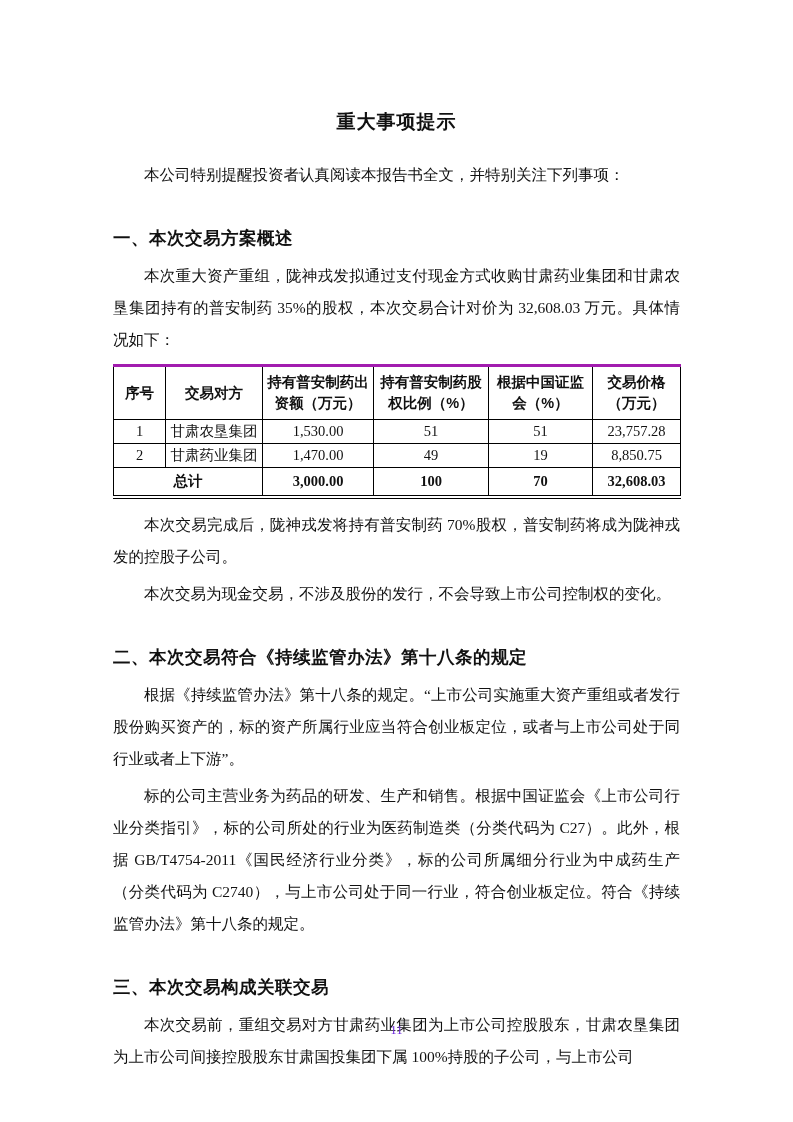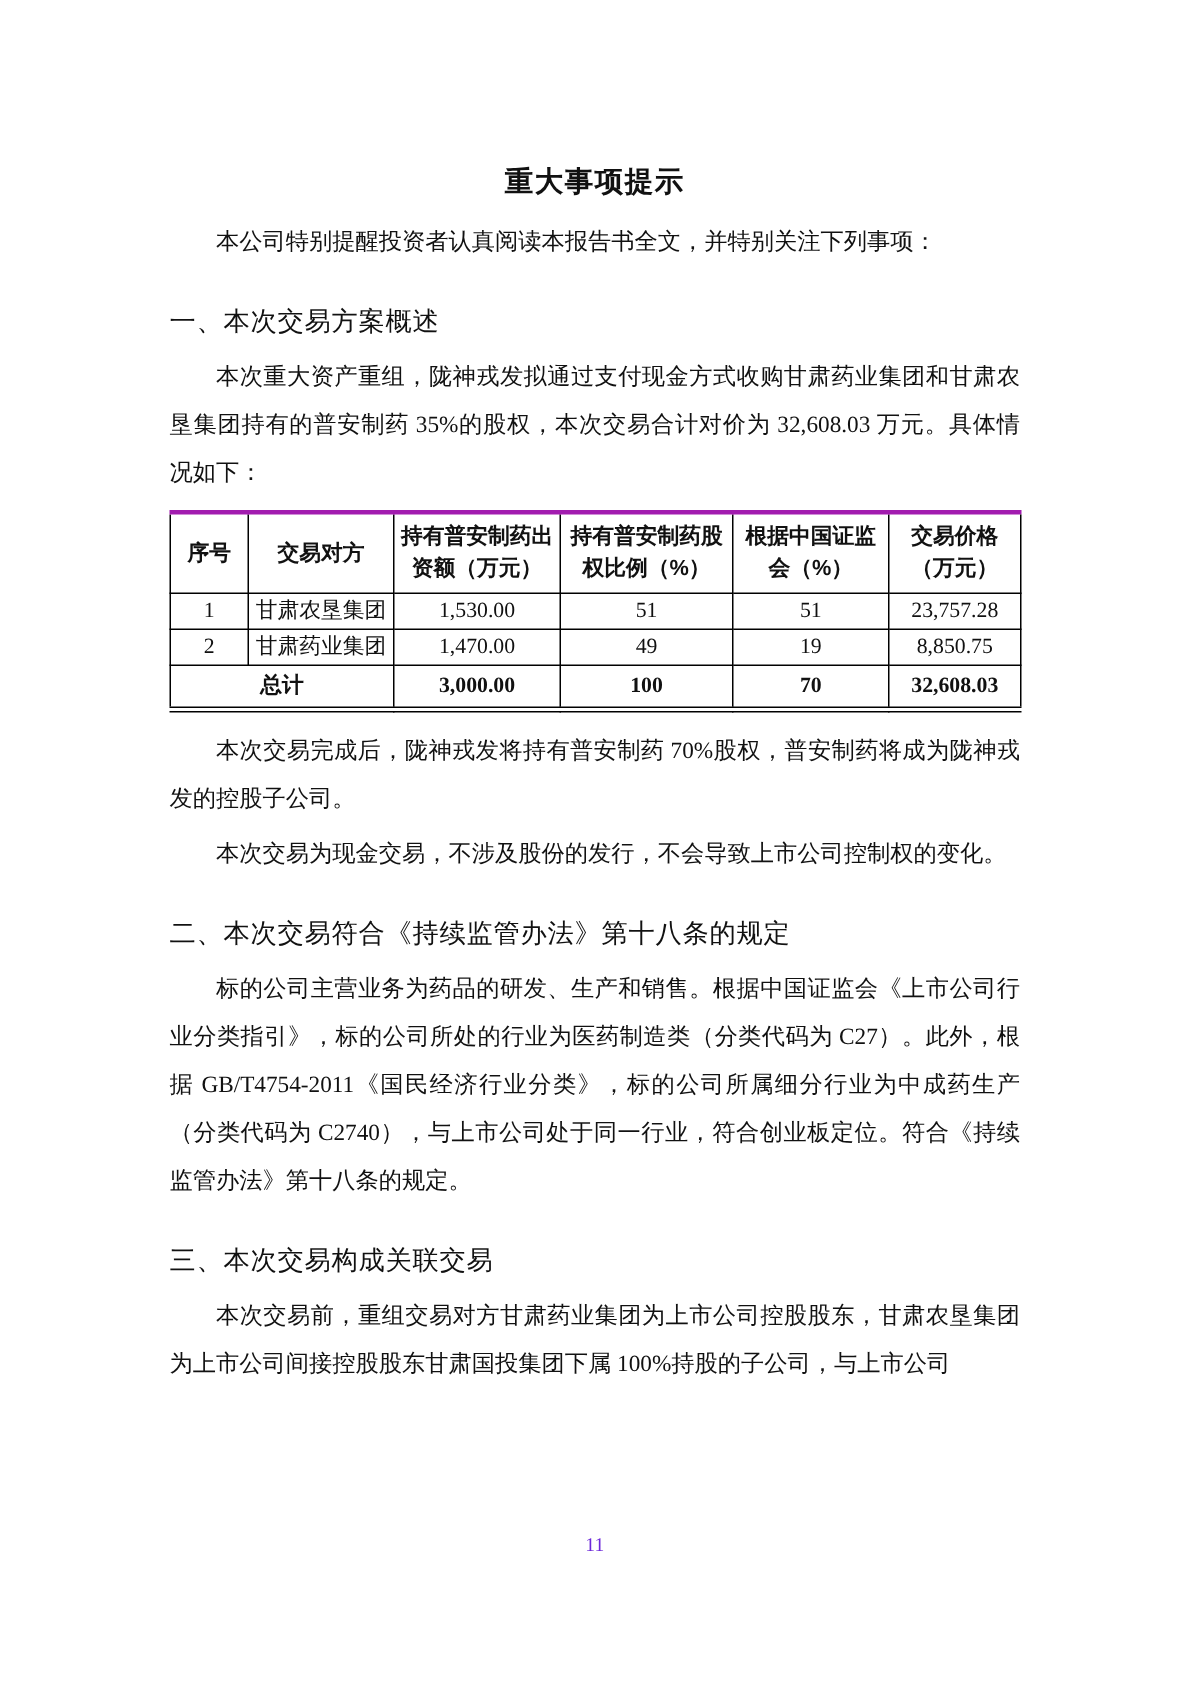--- a/index.html
+++ b/index.html
@@ -22,34 +22,34 @@
   .doc-title {
     font-family: "Liberation Sans", "DejaVu Sans", sans-serif;
     font-weight: bold;
     font-size: 19px;
     line-height: 28px;
     text-align: center;
     letter-spacing: 1px;
   }
   .section-heading {
     font-family: "Liberation Sans", "DejaVu Sans", sans-serif;
-    font-weight: normal;
+    font-weight: bold;
     font-size: 17.5px;
     line-height: 24px;
-    margin: 24px 0 10px 0;
+    margin: 35px 0 10px 0;
     letter-spacing: 0.5px;
   }
   p.body-para {
     font-size: 15.5px;
     line-height: 32px;
     text-align: justify;
     text-indent: 2em;
     margin: 5px 0;
   }
-  p.intro-para { margin-top: 10px; }
+  p.intro-para { margin-top: 23px; }
   table.deal-table {
     width: 567px;
     table-layout: fixed;
     border-collapse: collapse;
     margin: 8px 0 10px 0;
     border-top: 3px solid #a21caf;
     border-bottom: 4px double #000;
     font-size: 14.5px;
   }
   table.deal-table col.c1 { width: 52px; }
@@ -142,20 +142,21 @@
       </tr>
     </tbody>
   </table>
 
   <p class="body-para">本次交易完成后，陇神戎发将持有普安制药 70%股权，普安制药将成为陇神戎发的控股子公司。</p>
 
   <p class="body-para">本次交易为现金交易，不涉及股份的发行，不会导致上市公司控制权的变化。</p>
 
   <h2 class="section-heading">二、本次交易符合《持续监管办法》第十八条的规定</h2>
 
+  <p class="body-para">根据《持续监管办法》第十八条的规定。“上市公司实施重大资产重组或者发行股份购买资产的，标的资产所属行业应当符合创业板定位，或者与上市公司处于同行业或者上下游”。</p>
 
   <p class="body-para">标的公司主营业务为药品的研发、生产和销售。根据中国证监会《上市公司行业分类指引》，标的公司所处的行业为医药制造类（分类代码为 C27）。此外，根据 GB/T4754-2011《国民经济行业分类》，标的公司所属细分行业为中成药生产（分类代码为 C2740），与上市公司处于同一行业，符合创业板定位。符合《持续监管办法》第十八条的规定。</p>
 
   <h2 class="section-heading">三、本次交易构成关联交易</h2>
 
   <p class="body-para">本次交易前，重组交易对方甘肃药业集团为上市公司控股股东，甘肃农垦集团为上市公司间接控股股东甘肃国投集团下属 100%持股的子公司，与上市公司</p>
 
   <div class="page-number">11</div>
 
 </div>

